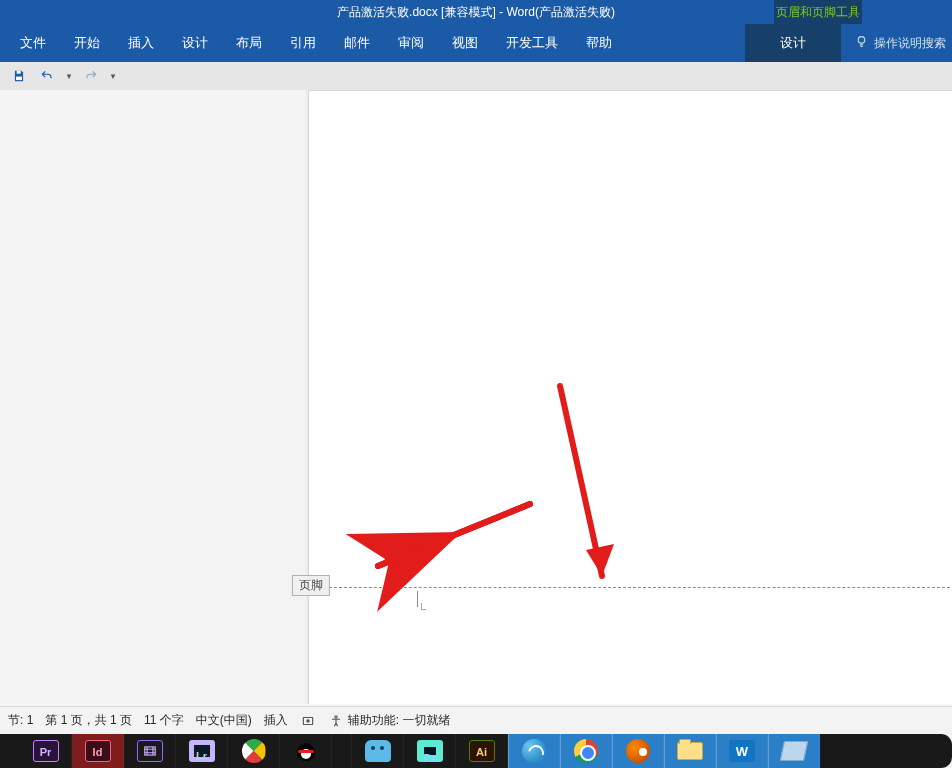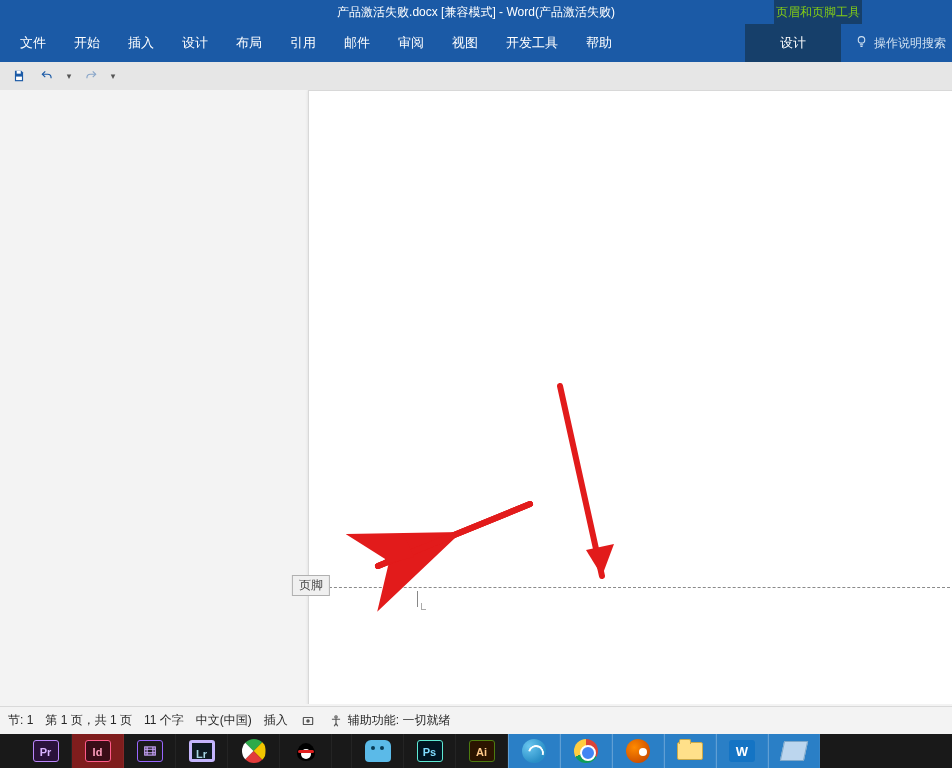--- a/index.html
+++ b/index.html
@@ -39,22 +39,22 @@
 
   .taskbar { position: absolute; left: 0; right: 0; bottom: 0; height: 34px; display: flex; align-items: stretch; }
   .taskbar .spacer-left { width: 20px; background:#191919; }
   .taskbar .item { width: 52px; display: flex; align-items: center; justify-content: center; border-right: 1px solid rgba(255,255,255,0.05); }
   .taskbar .rest { flex: 1; background: #1f1f1f; }
 
   .tb-adobe { color:#fff; font-weight:bold; font-size:11px; text-align:center; line-height:22px; width:26px; height:22px; border-radius:3px; }
   .premiere { background:#2a123b; border:1px solid #bb86fc; color:#d9b3ff; }
   .indesign { background:#3a0d17; border:1px solid #ff5a8a; color:#ff9fbe; }
   .ame { background:#1a1a1a; border:1px solid #9966ff; color:#cba6ff; display:flex; align-items:center; justify-content:center; }
-  .lightroom { background:#0e1a22; border:3px solid #c4b5fd; color:#a7d5e4; }
-  .ps { background:#001522; border:1px solid #5eead4; color:#7fdcff; }
+  .lightroom { background:#0e1a22; border:5px solid #c4b5fd; color:#a7d5e4; }
+  .ps { background:#001522; border:7px solid #5eead4; color:#7fdcff; }
   .ai { background:#2b1400; border:1px solid #4d7c0f; color:#ffc98a; }
 
   .ball { width:24px; height:24px; border-radius:50%; display:inline-block; position:relative; overflow:hidden; }
   .ball .seg1{position:absolute;inset:0;clip-path:polygon(50% 50%,0 0,100% 0);} 
   .ball .seg2{position:absolute;inset:0;clip-path:polygon(50% 50%,100% 0,100% 100%);} 
   .ball .seg3{position:absolute;inset:0;clip-path:polygon(50% 50%,100% 100%,0 100%);} 
   .ball .seg4{position:absolute;inset:0;clip-path:polygon(50% 50%,0 100%,0 0);} 
 
   .penguin { width:24px; height:24px; position:relative; }
   .penguin .body{position:absolute;left:3px;top:4px;width:18px;height:18px;background:#000;border-radius:50% 50% 50% 50%/60% 60% 40% 40%;}
@@ -184,21 +184,21 @@
     <span class="ico">
       <svg width="14" height="14" viewBox="0 0 24 24" fill="none" stroke="#555" stroke-width="2">
           <circle cx="12" cy="5" r="2"></circle>
           <path d="M5 9h14M12 9v7l-3 5M12 16l3 5"></path>
         </svg>
     </span>
     <span>辅助功能: 一切就绪</span>
   </span>
 </div>
 
-<div class="taskbar" style="background:#191919;">
+<div class="taskbar" style="background:#191919;border-radius:11px;">
   <div class="spacer-left"></div>
   <div class="item" style="background:#191919">
       <div class="tb-adobe premiere">Pr</div>
     </div>
   <div class="item" style="background:#7f1d1d">
       <div class="tb-adobe indesign">Id</div>
     </div>
   <div class="item" style="background:#191919">
       <div class="tb-adobe ame">
         <svg width="14" height="14" viewBox="0 0 24 24" fill="none" stroke="#cba6ff" stroke-width="2">

